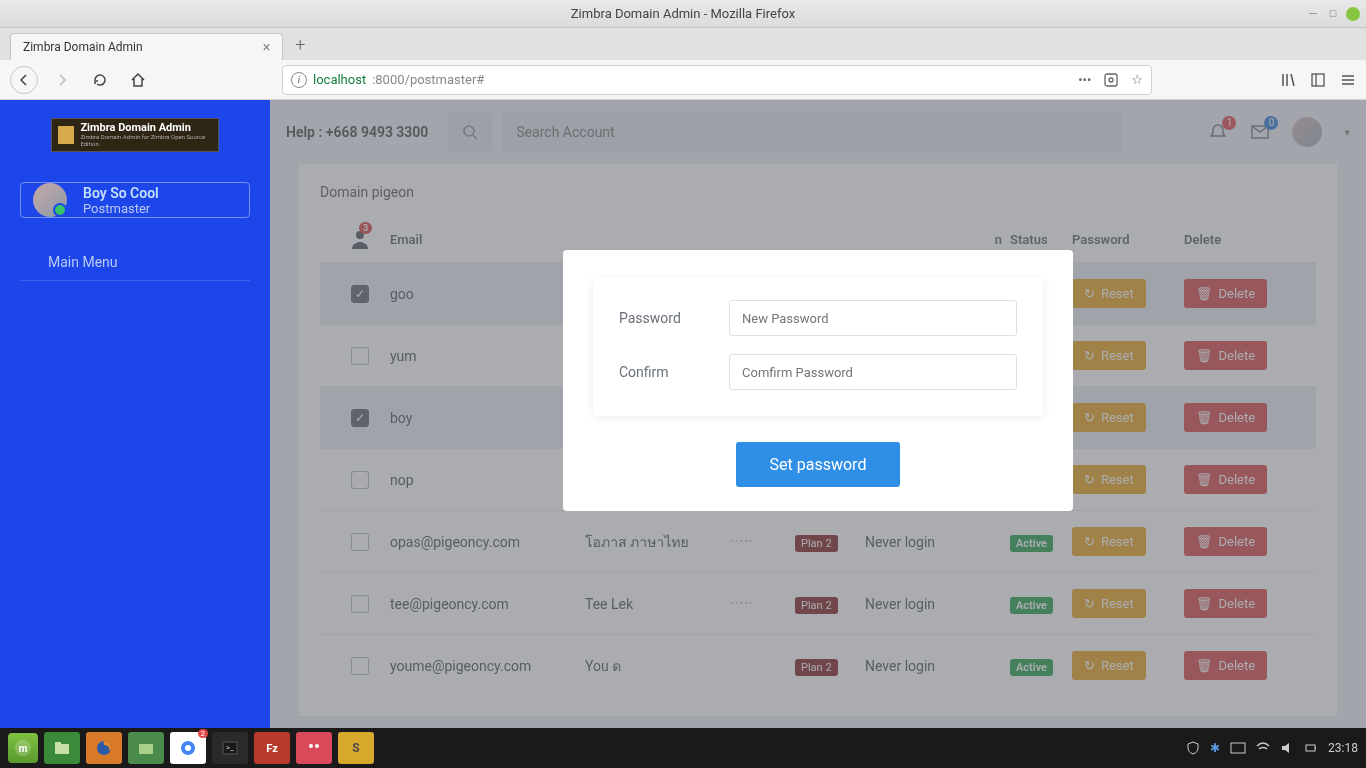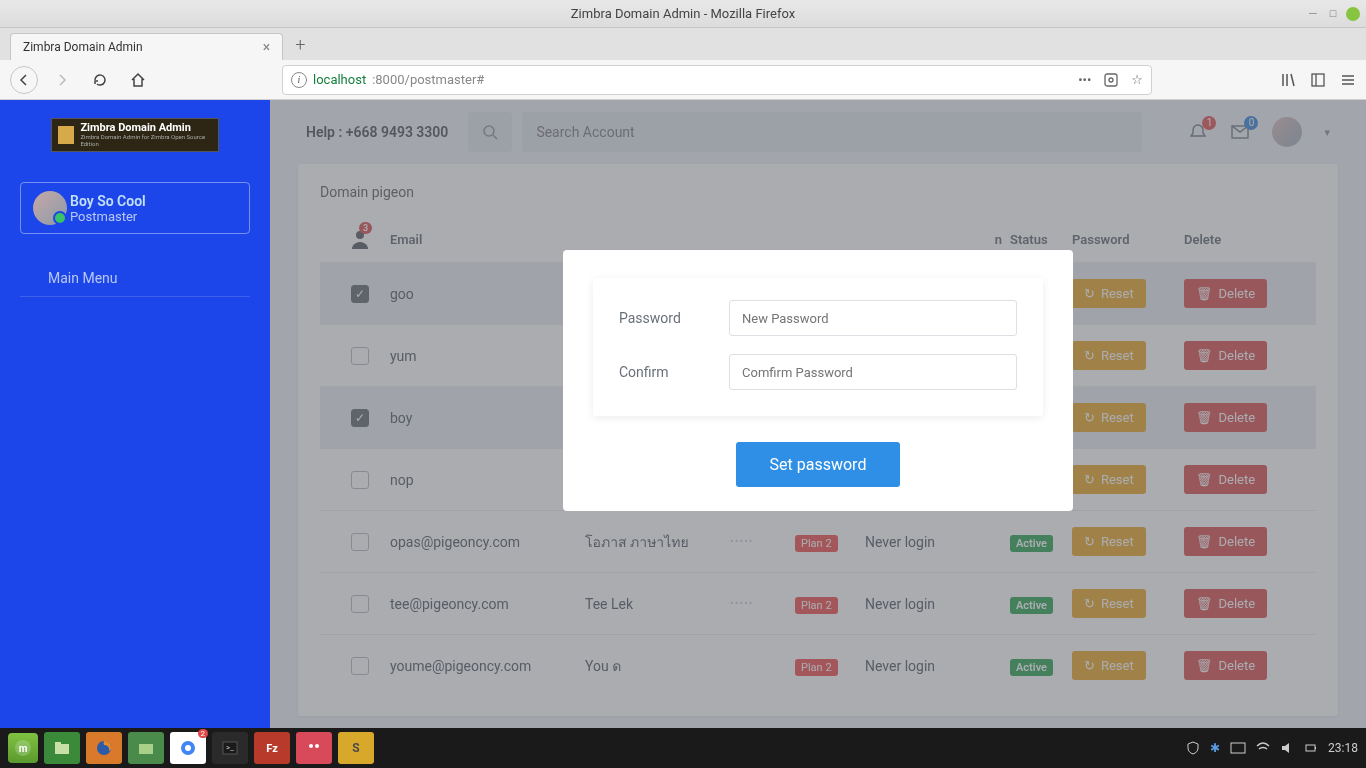--- a/index.html
+++ b/index.html
@@ -31,31 +31,31 @@
 .url-right { margin-left: auto; display: flex; gap: 12px; color: #666; }
 .nav-right { display: flex; gap: 14px; margin-left: auto; color: #555; }
 
 
 .app { position: relative; height: 628px; display: flex; }
 .sidebar { width: 270px; background: #1c45ea; color: #fff; padding: 18px 0; }
 .logo-box { margin: 0 auto 30px; width: 168px; height: 34px; background: #2d2614; border: 1px solid #555; display: flex; align-items: center; padding: 4px 6px; gap: 6px; }
 .logo-sq { width: 18px; height: 18px; background: #d6a94a; }
 .logo-txt { font-size: 10px; line-height: 1.1; }
 .logo-txt strong { font-size: 11px; }
-.user-card { margin: 0 20px 26px; border: 1px solid rgba(255,255,255,.4); border-radius: 4px; padding: 8px 12px; display: flex; align-items: center; gap: 3px; }
+.user-card { margin: 0 20px 26px; border: 1px solid rgba(255,255,255,.4); border-radius: 4px; padding: 0 12px; display: flex; align-items: center; gap: 16px; }
 .avatar-sm { width: 34px; height: 34px; border-radius: 50%; background: linear-gradient(135deg,#c8a8a8,#8a9aa8); position: relative; }
 .avatar-sm::after { content:""; position:absolute; bottom:0; right:0; width:10px; height:10px; background:#3ac267; border-radius:50%; border:2px solid #1c45ea; }
 .user-name { font-size: 14px; font-weight: 600; color: #c2e0fb; }
 .user-role { font-size: 13px; color: #b8c9f5; }
 .menu-hdr { padding: 10px 28px; color: #b8c9f5; font-size: 14px; border-bottom: 1px solid rgba(255,255,255,.15); margin: 0 20px 8px; }
 .menu-item { padding: 10px 28px; color: #d6e0fb; font-size: 14px; display: flex; align-items: center; gap: 14px; }
 .menu-bullet { width: 8px; height: 8px; border: 1.5px solid #d6e0fb; border-radius: 50%; }
 
 .main { flex: 1; background: #eef0f5; padding: 0; position: relative; }
-.topbar { height: 64px; display: flex; align-items: center; padding: 0 36px; gap: 10px; }
+.topbar { height: 64px; display: flex; align-items: center; padding: 0 16px; gap: 10px; }
 .help { font-size: 14px; color: #444; font-weight: 600; }
 .search-ic { width: 44px; height: 40px; background: #e1e4ea; border-radius: 4px; display:flex; align-items:center; justify-content:center; color:#8a909a; margin-left: 10px; }
 .search-field { flex: 1; max-width: 620px; height: 40px; background: #e1e4ea; border: none; border-radius: 4px; padding: 0 14px; font-size: 14px; color: #666; }
 .topbar-right { margin-left: auto; display:flex; align-items:center; gap: 22px; }
 .ic-badge { position: relative; color: #6a707a; }
 .badge { position:absolute; top:-6px; right:-8px; background:#e04848; color:#fff; font-size:10px; border-radius:8px; padding:0 4px; line-height:14px; min-width:14px; text-align:center; }
 .badge.blue { background:#2b7ad6; }
 .avatar-md { width:30px; height:30px; border-radius:50%; background: linear-gradient(135deg,#d8b8b8,#9aaaba); }
 .caret { color:#888; font-size:11px; }
 
@@ -73,21 +73,21 @@
 .col-status { width: 62px; }
 .col-pass { width: 112px; }
 .col-del { width: 95px; }
 .person-ic { width:22px; height:22px; position:relative; }
 .person-ic svg { width:22px; height:22px; }
 .person-badge { position:absolute; top:-6px; left:10px; background:#d84444; color:#fff; font-size:9px; border-radius:7px; padding:0 4px; line-height:12px; }
 .row { display:flex; align-items:center; padding: 16px 10px; font-size: 14px; color:#4a4f57; border-top:1px solid #ececec; }
 .row.sel { background: #e9ebef; }
 .chk { width:18px; height:18px; border:1px solid #b0b4ba; border-radius:3px; background:#fff; display:flex; align-items:center; justify-content:center; }
 .chk.on { background:#5a5f67; border-color:#5a5f67; color:#fff; font-size:12px; }
-.badge-plan { background:#ef4444; color:#fff; font-size:11px; padding:2px 6px; border-radius:3px; }
+.badge-plan { background:#7f1d1d; color:#fff; font-size:11px; padding:2px 6px; border-radius:3px; }
 .badge-active { background:#1d9e46; color:#fff; font-size:11px; padding:2px 6px; border-radius:3px; font-weight:600; }
 .badge-pending { background:#e9a21a; color:#fff; font-size:11px; padding:2px 6px; border-radius:3px; font-weight:600; }
 .btn-reset { background:#e9a21a; color:#fff; border:none; padding:7px 12px; border-radius:3px; font-size:13px; display:inline-flex; align-items:center; gap:6px; }
 .btn-del { background:#d84444; color:#fff; border:none; padding:7px 12px; border-radius:3px; font-size:13px; display:inline-flex; align-items:center; gap:6px; }
 .masked { color:#c8cbd0; letter-spacing:1px; font-size:11px; }
 
 
 .modal-overlay { position:absolute; inset:0; background: rgba(100,104,112,.55); display:flex; align-items:flex-start; justify-content:center; padding-top: 150px; }
 .modal { width: 510px; background:#fff; border-radius:4px; padding: 28px 30px 24px; text-align:center; }
 .modal-title { font-size: 27px; font-weight:700; color:#6a707a; margin-bottom: 22px; }

